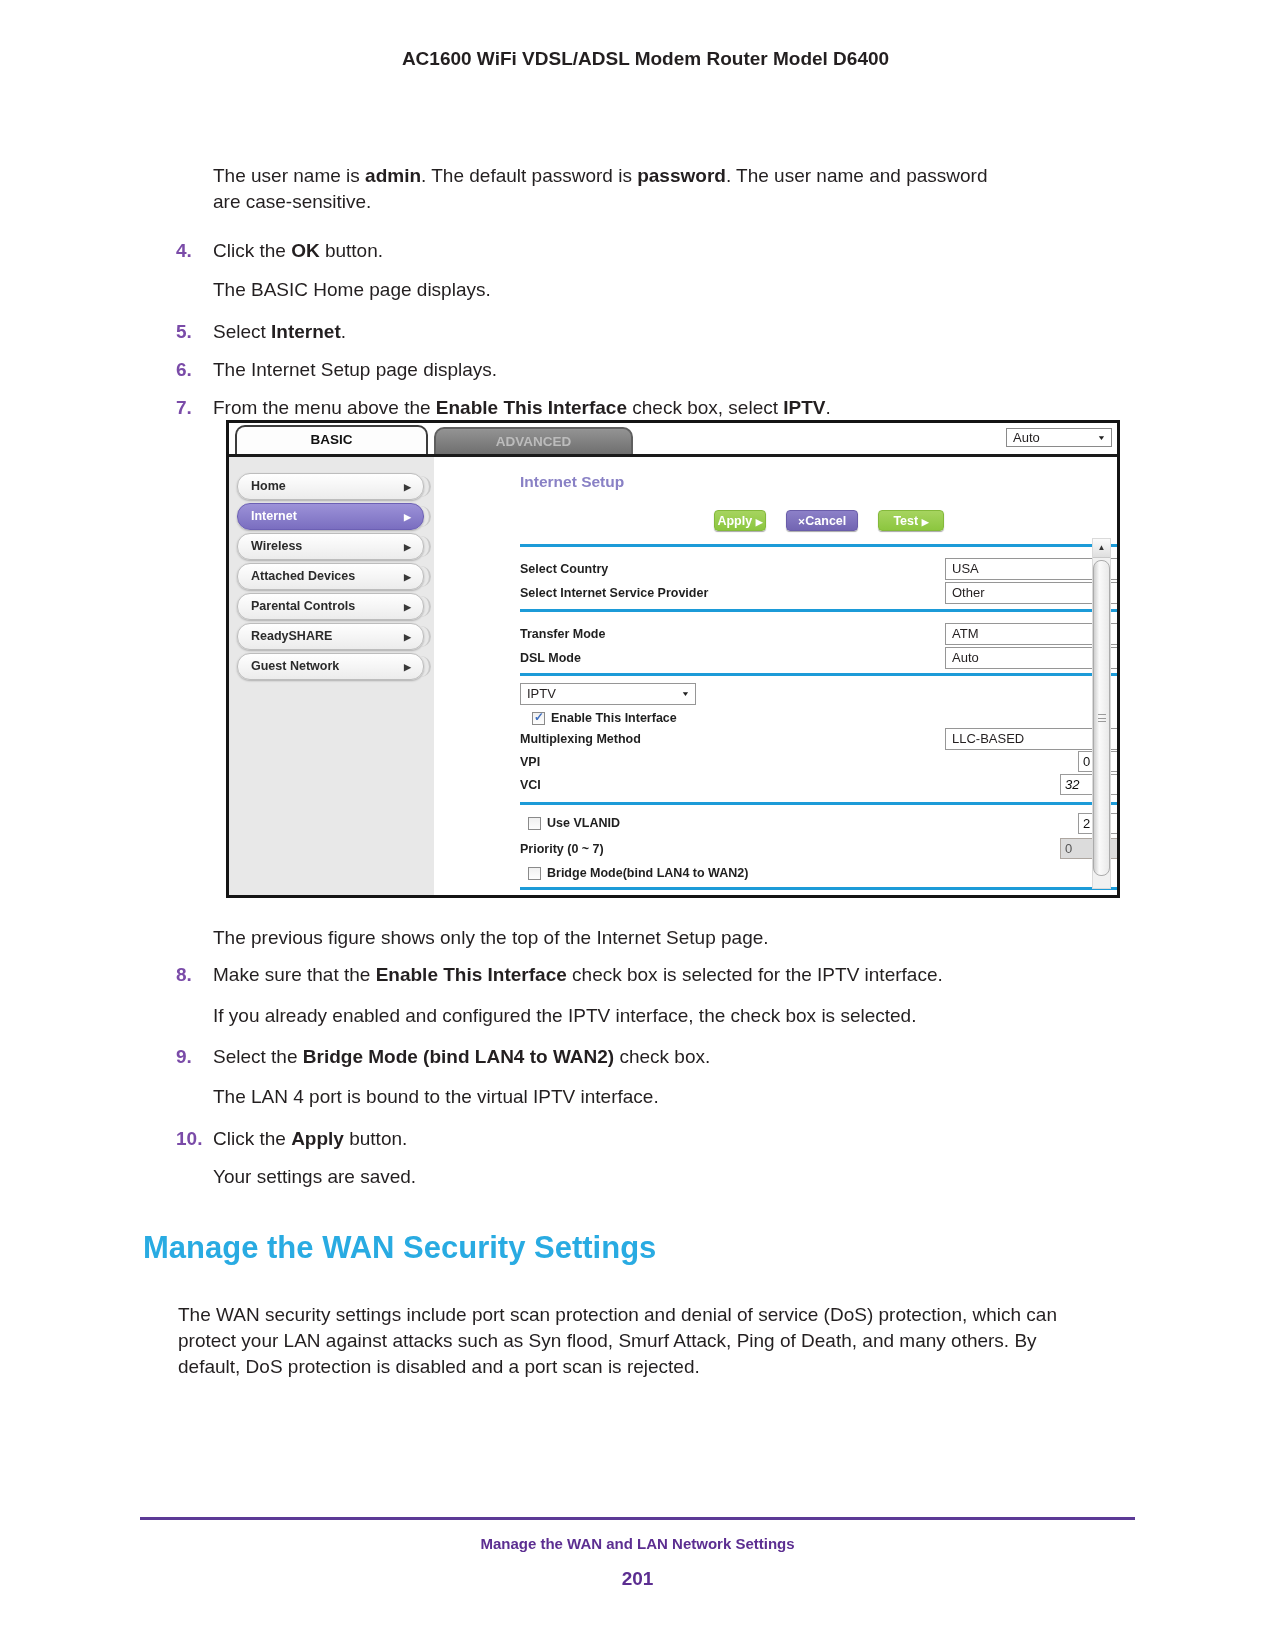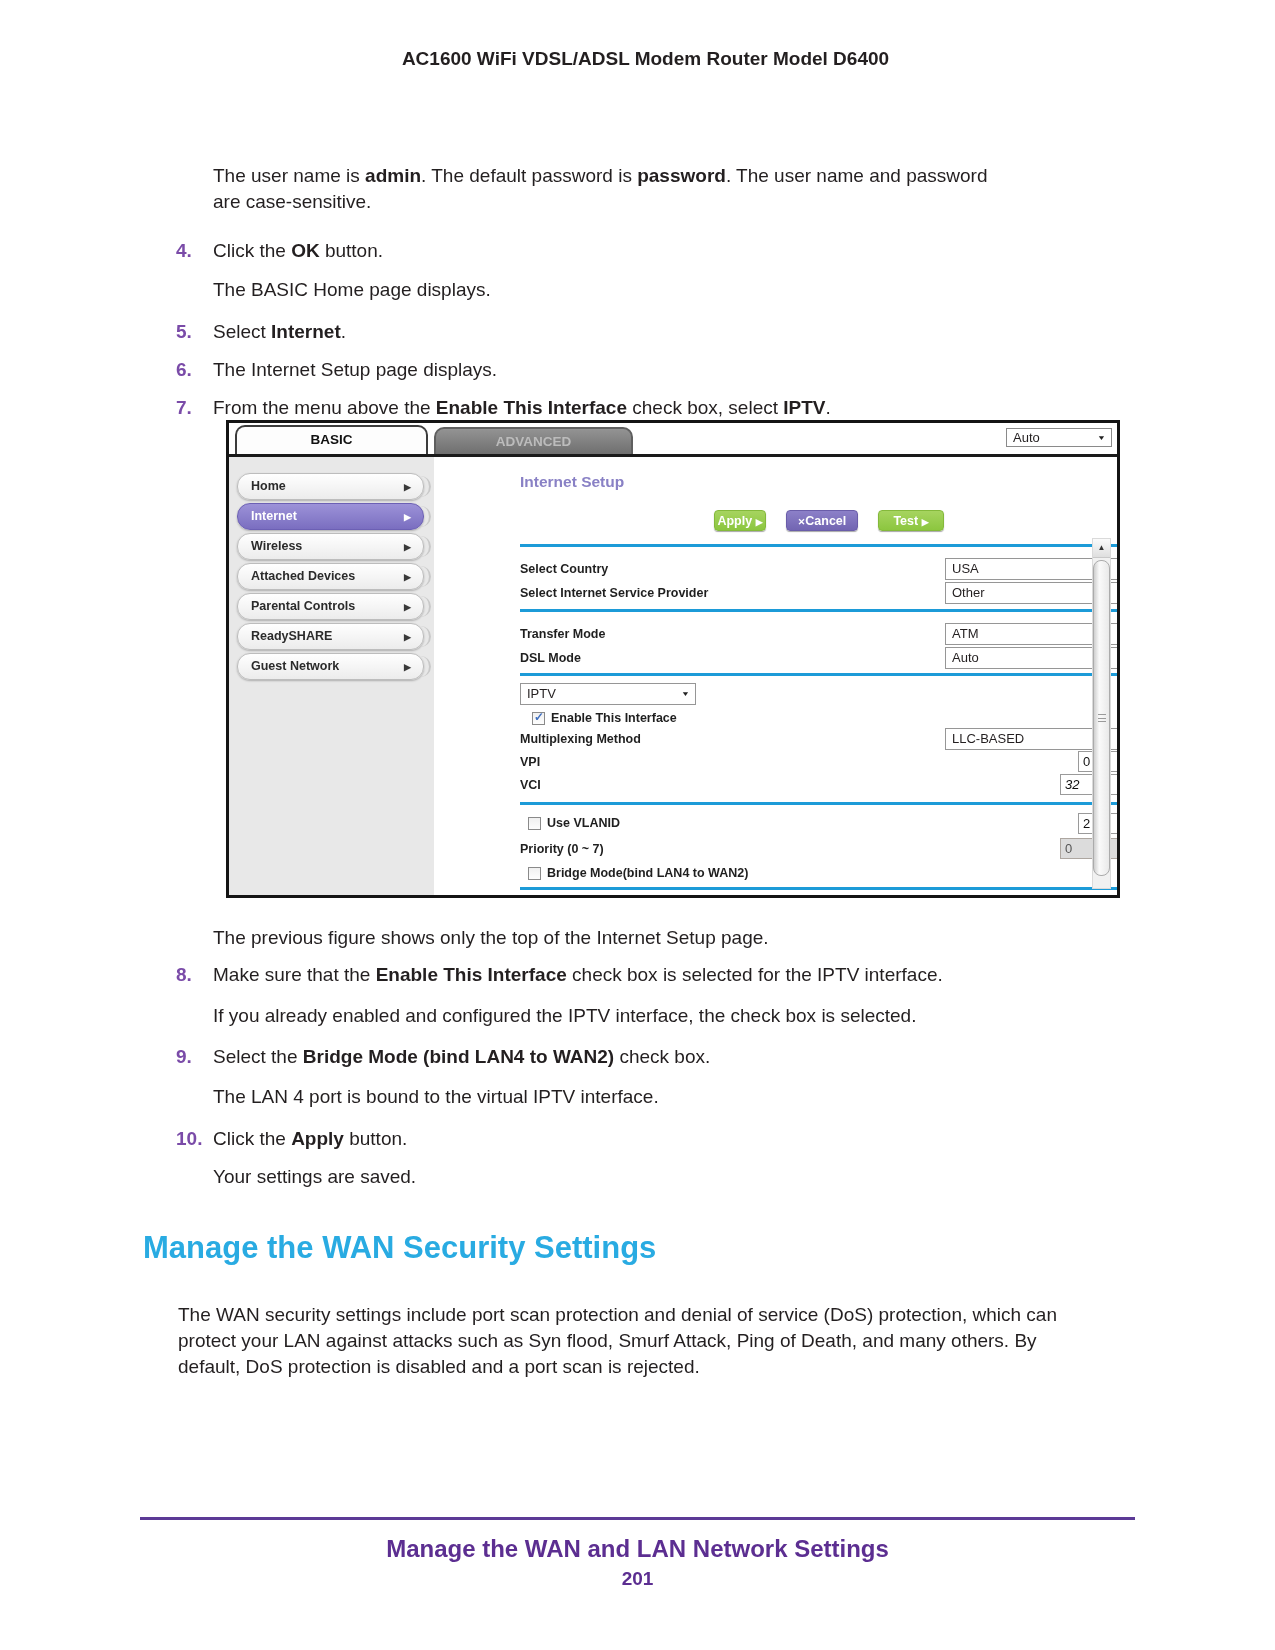--- a/index.html
+++ b/index.html
@@ -10,21 +10,21 @@
   }
   .doc-header { position:absolute; top:48px; left:0; right:0; text-align:center;
     font-size:19px; font-weight:bold; color:#231F20;padding-left:16px; }
   .para { position:absolute; font-size:19px; line-height:26px; color:#231F20; }
   .b { font-weight:bold; }
   .step { position:absolute; left:176px; width:960px; font-size:19px; line-height:26px; }
   .stepnum { font-weight:bold; color:#7A4BA8; display:inline-block; width:37px; }
   .h1 { position:absolute; left:143px; top:1230px; font-size:31px; font-weight:bold; color:#29ABE2; }
   .footer-hr { position:absolute; left:140px; top:1517px; width:995px; height:3px; background:#5C3A96; }
   .footer-title { position:absolute; left:140px; top:1535px; width:995px; text-align:center;
-    font-size:24px; font-weight:bold; color:#5C2E91; }
+    font-size:15px; font-weight:bold; color:#5C2E91; }
   .footer-page { position:absolute; left:140px; top:1568px; width:995px; text-align:center;
     font-size:19px; font-weight:bold; color:#5C2E91; }
 
   
   .shot { position:absolute; left:226px; top:420px; width:894px; height:478px;
     border:3px solid #141414; background:#ffffff; }
   .tabbar { position:absolute; top:0; left:0; right:0; height:34px; border-bottom:3px solid #1a1a1a; background:#fff; }
   .tab { position:absolute; text-align:center; font-weight:bold; font-size:13.5px;
     border-radius:10px 10px 0 0; }
   .tab-basic { left:6px; top:2px; width:193px; height:29px; line-height:26px;

